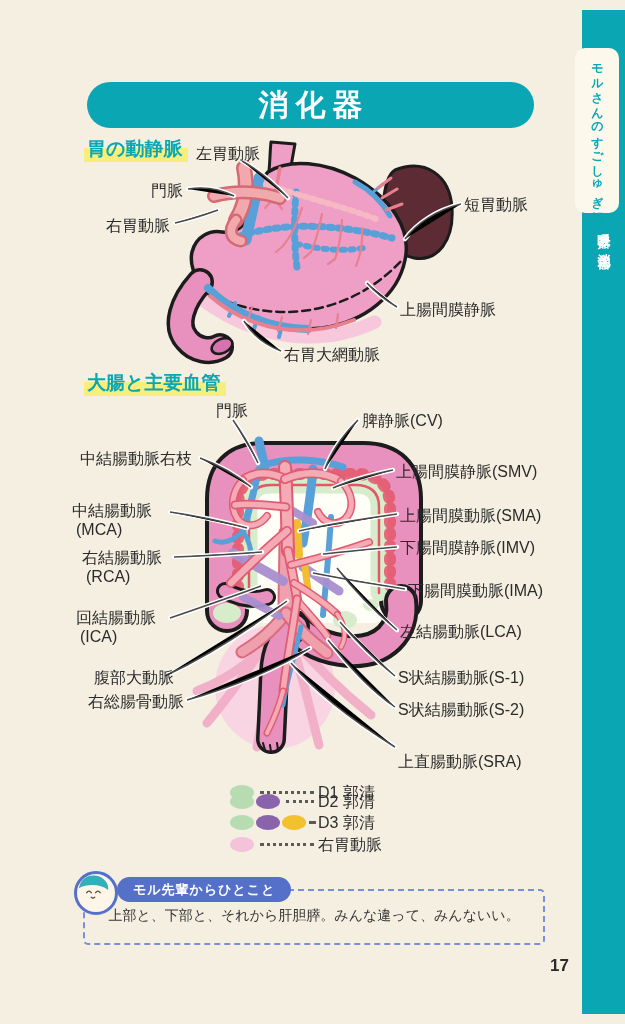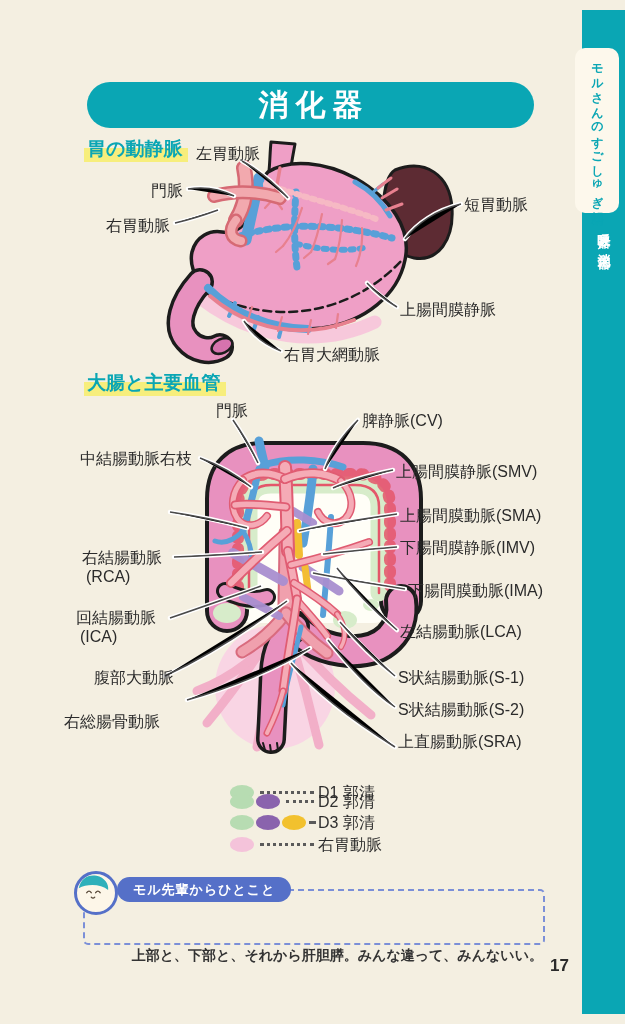--- a/index.html
+++ b/index.html
@@ -44,22 +44,22 @@
   .mentor-pill{
     position:absolute; left:117px; top:877px; height:25px; line-height:25px;
     background:#5570c8; color:#fff; font-size:13px; font-weight:700;
     padding:0 16px; border-radius:13px; z-index:8; letter-spacing:1px;
   }
   .mentor-avatar{
     position:absolute; left:74px; top:871px; width:38px; height:38px; border-radius:50%;
     background:#fdf6e8; border:3px solid #5570c8; z-index:9; overflow:hidden;
   }
   .mentor-text{
-    position:absolute; left:0; right:0; top:16px; text-align:right;
-    font-size:14px; font-weight:700; color:#333; z-index:7;margin-top:40px;
+    position:absolute; left:0; right:0; top:16px; text-align:center;
+    font-size:14px; font-weight:400; color:#333; z-index:7;
   }
   
   .side-band{position:absolute; left:582px; top:10px; width:43px; height:1004px; background:#0aa6b4; z-index:4;}
   .side-tab{
     position:absolute; left:575px; top:48px; width:44px; height:165px; background:#fdf8ec;
     border-radius:10px; z-index:5; display:flex; align-items:center; justify-content:center;
   }
   .vtext{writing-mode:vertical-rl; text-orientation:mixed; white-space:nowrap;}
   .side-tab .vtext{color:#0aa6b4; font-size:12px; font-weight:700; letter-spacing:1px;}
   .side-chapter{
@@ -250,37 +250,41 @@
         <path d="M162,199 C170,210 172,222 166,232" stroke="#e05c72" stroke-width="6"></path>
         <path d="M162,199 C170,210 172,222 166,232" stroke="#f5abb6" stroke-width="3.5"></path>
       </g>
     </g>
   </svg>
 
   <div class="lbl" style="left:216px; top:401px;">門脈</div>
   <div class="lbl" style="left:362px; top:411px;">脾静脈(CV)</div>
   <div class="lbl" style="left:80px; top:449px;">中結腸動脈右枝</div>
   <div class="lbl" style="left:396px; top:462px;">上腸間膜静脈(SMV)</div>
+  <div class="lbl" style="left:72px; top:501px;">
+    <span>中結腸動脈</span>
+    <span class="sub">(MCA)</span>
+  </div>
   <div class="lbl" style="left:82px; top:548px;">
     <span>右結腸動脈</span>
     <span class="sub">(RCA)</span>
   </div>
   <div class="lbl" style="left:400px; top:506px;">上腸間膜動脈(SMA)</div>
   <div class="lbl" style="left:400px; top:538px;">下腸間膜静脈(IMV)</div>
   <div class="lbl" style="left:408px; top:581px;">下腸間膜動脈(IMA)</div>
   <div class="lbl" style="left:76px; top:608px;">
     <span>回結腸動脈</span>
     <span class="sub">(ICA)</span>
   </div>
   <div class="lbl" style="left:400px; top:622px;">左結腸動脈(LCA)</div>
   <div class="lbl" style="left:94px; top:668px;">腹部大動脈</div>
   <div class="lbl" style="left:398px; top:668px;">S状結腸動脈(S-1)</div>
-  <div class="lbl" style="left:64px; top:692px;margin-top:20px;">右総腸骨動脈</div>
+  <div class="lbl" style="left:88px; top:692px;">右総腸骨動脈</div>
   <div class="lbl" style="left:398px; top:700px;">S状結腸動脈(S-2)</div>
-  <div class="lbl" style="left:398px; top:732px;text-align:center;">上直腸動脈(SRA)</div>
+  <div class="lbl" style="left:398px; top:752px;text-align:center;">上直腸動脈(SRA)</div>
 
   <svg id="leadersvg" width="625" height="1024" viewBox="0 0 625 1024">
     <g id="leaders">
       <path d="M242,161 C262,172 277,186 288,198"></path>
       <path d="M188,189 C206,186 222,190 234,196"></path>
       <path d="M175,223 C193,219 207,214 218,210"></path>
       <path d="M461,204 C436,210 416,224 405,239"></path>
       <path d="M397,307 C385,300 375,292 367,283"></path>
       <path d="M281,351 C263,344 251,333 244,321"></path>
       <path d="M233,420 C244,436 252,450 258,463"></path>

